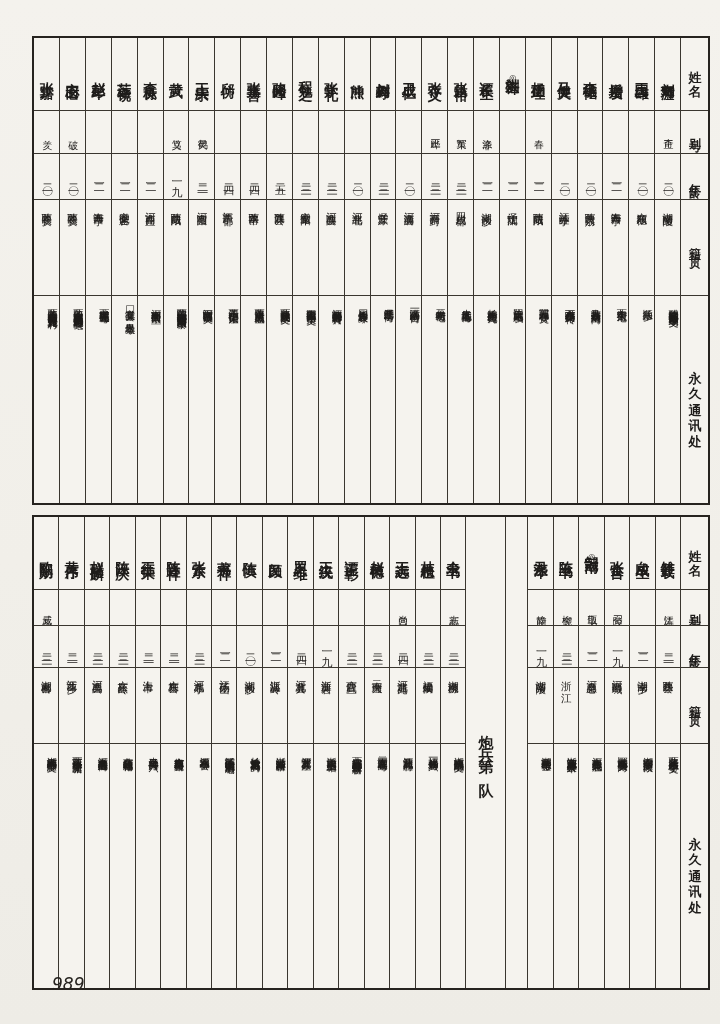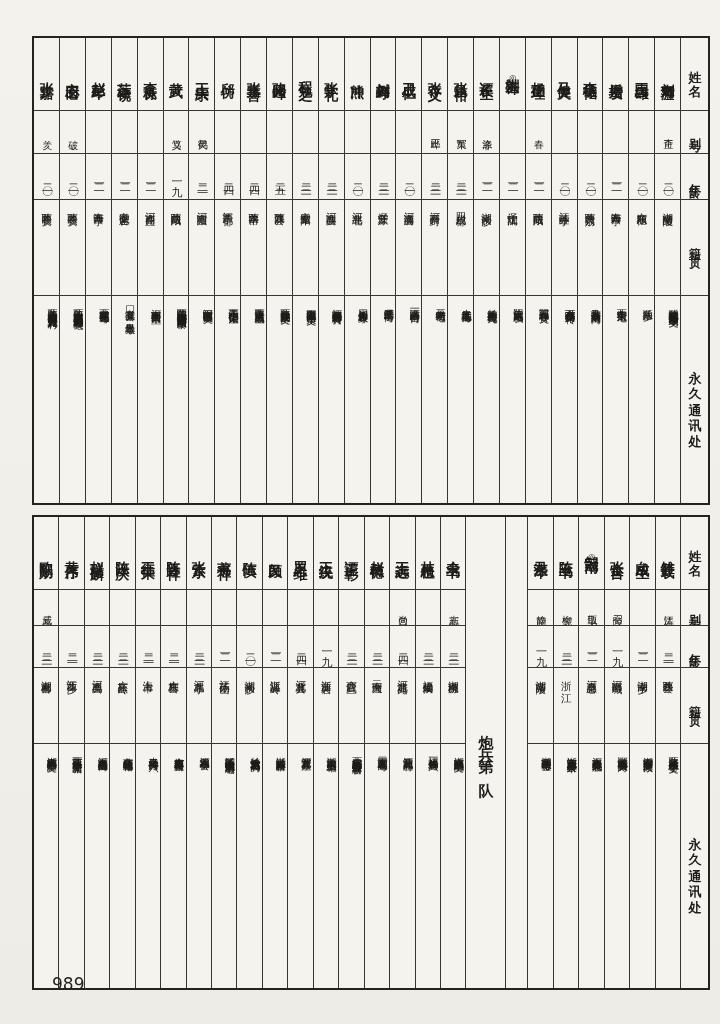--- a/index.html
+++ b/index.html
@@ -74,20 +74,21 @@
     display:flex;flex-direction:row;justify-content:center;align-items:center;
     font-size:15px;font-weight:bold;letter-spacing:12px;
   }
   .mark{font-size:8px;letter-spacing:0;}
   .page-number{
     position:absolute;
     left:52px;bottom:30px;
     font-size:17px;
     font-family:"DejaVu Sans","Liberation Sans",sans-serif;
     color:#26231f;
+    font-style:italic;
   }
 </style>
 </head>
 <body>
 
 <div class="page">
   <div class="rtable t-top">
       <div class="col header-col">
     <div class="cell name hl hd-name c-center">姓名</div>
     <div class="cell alias hl hd-alias c-center">别号</div>

